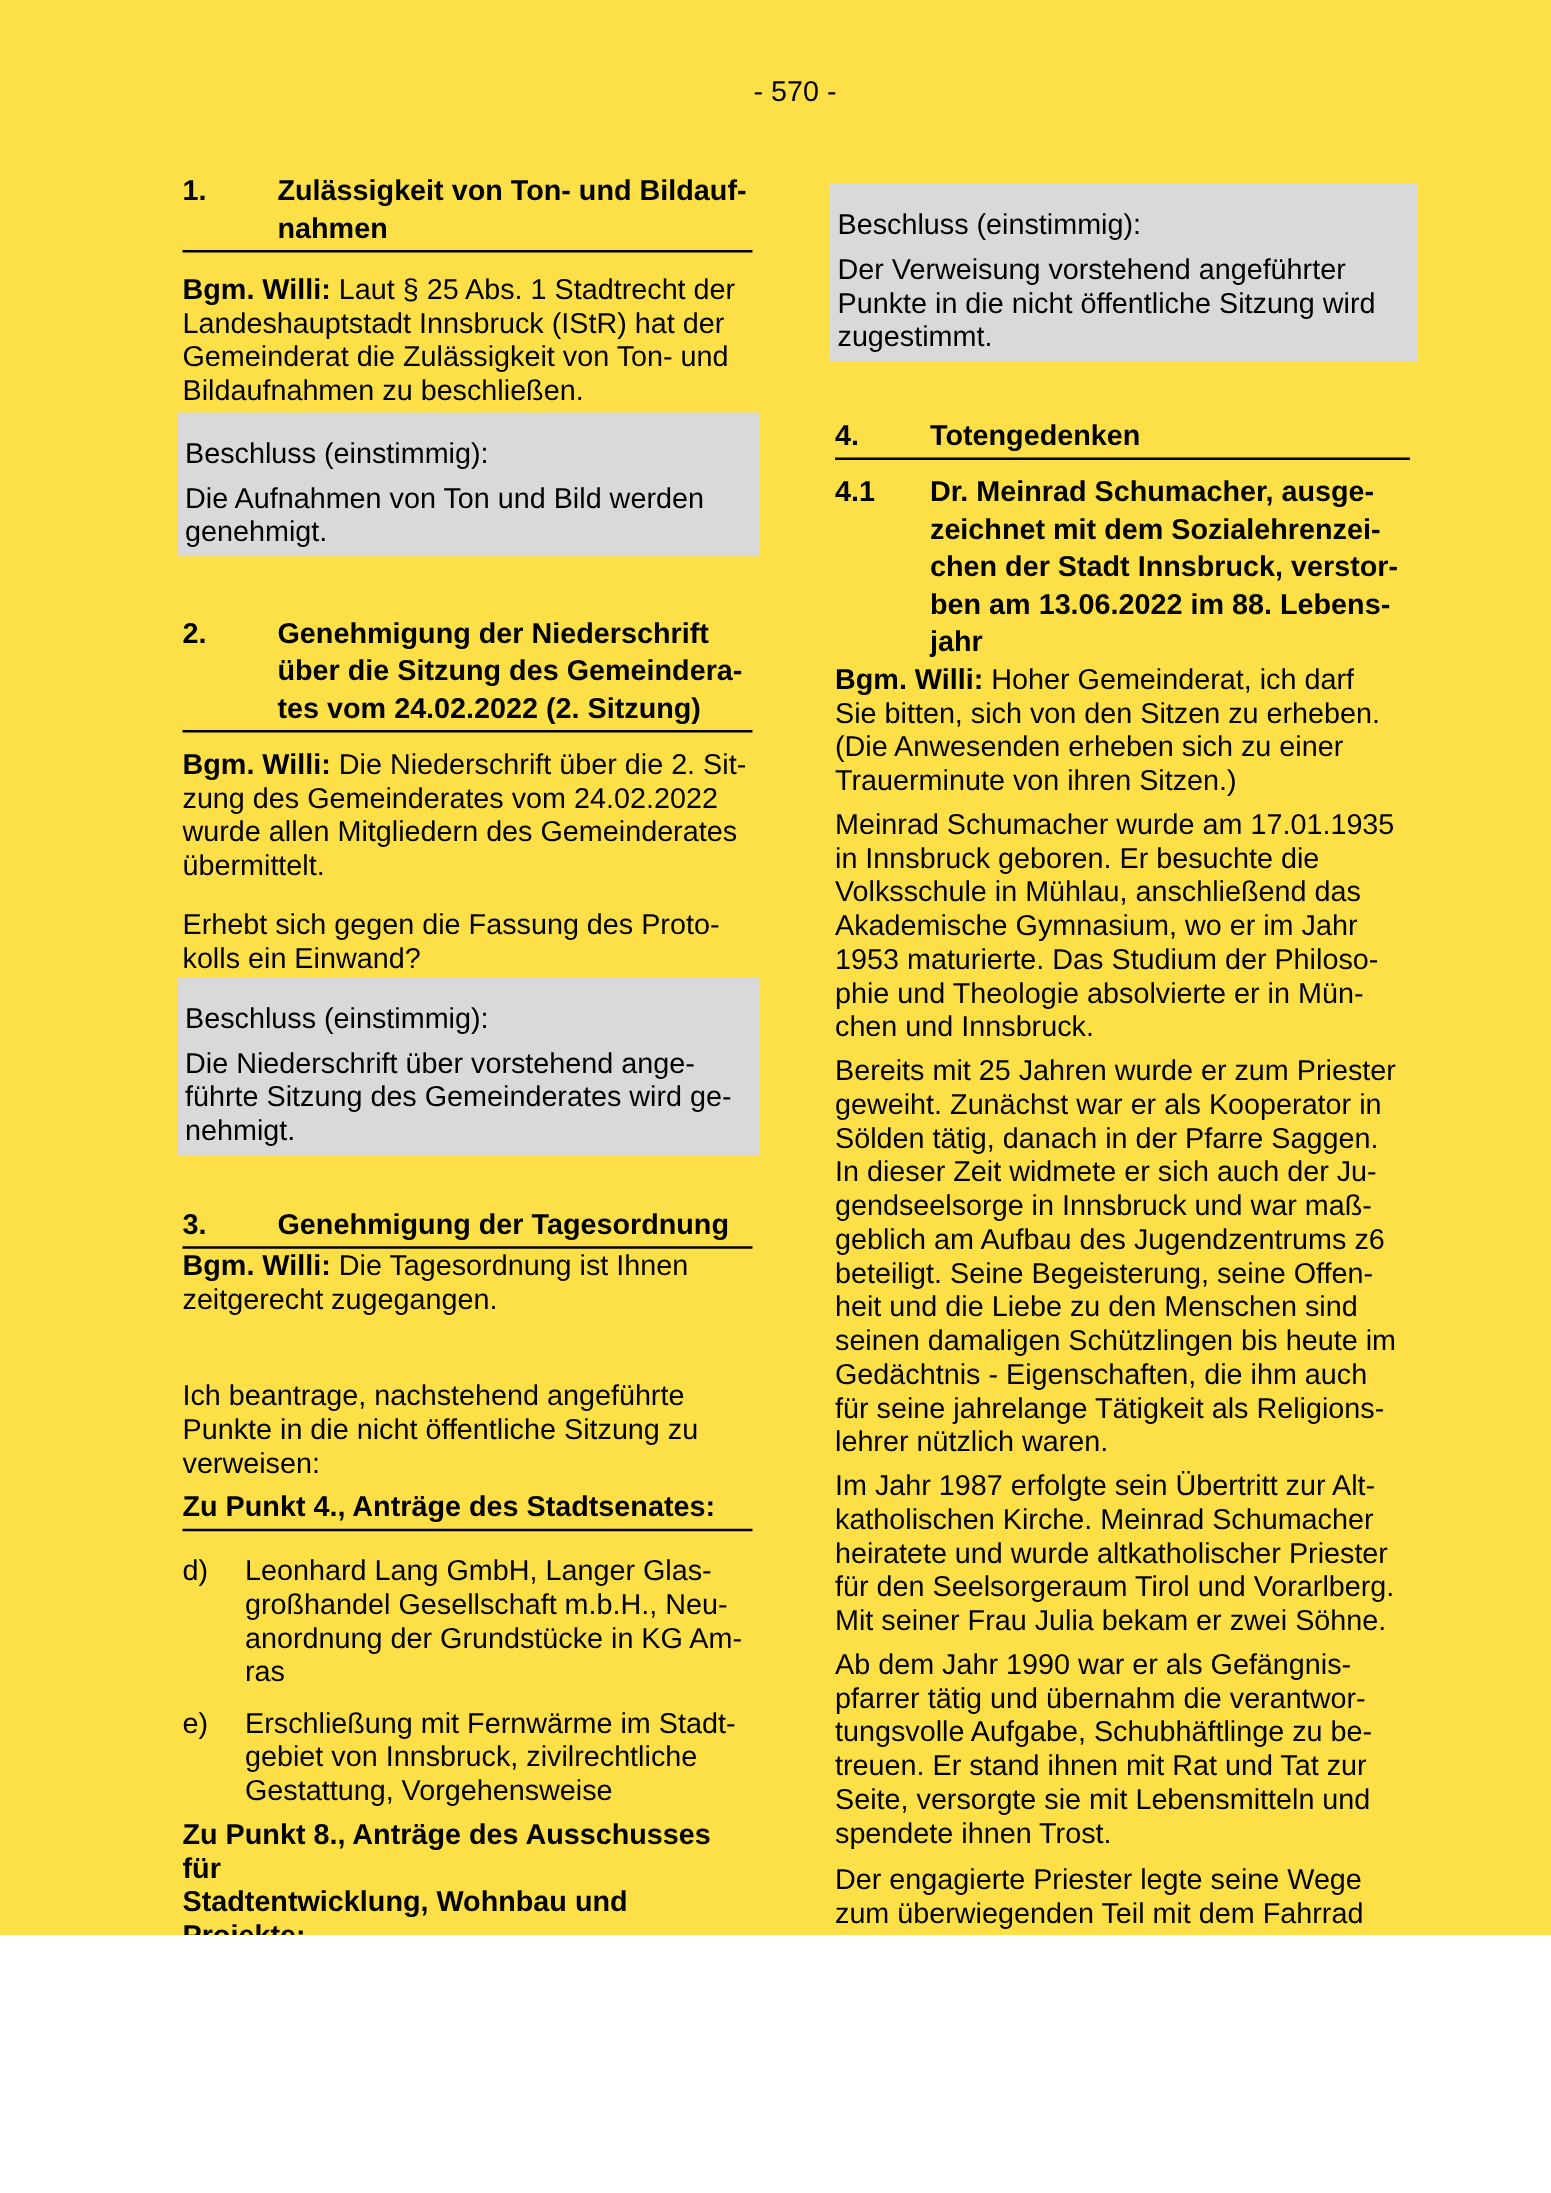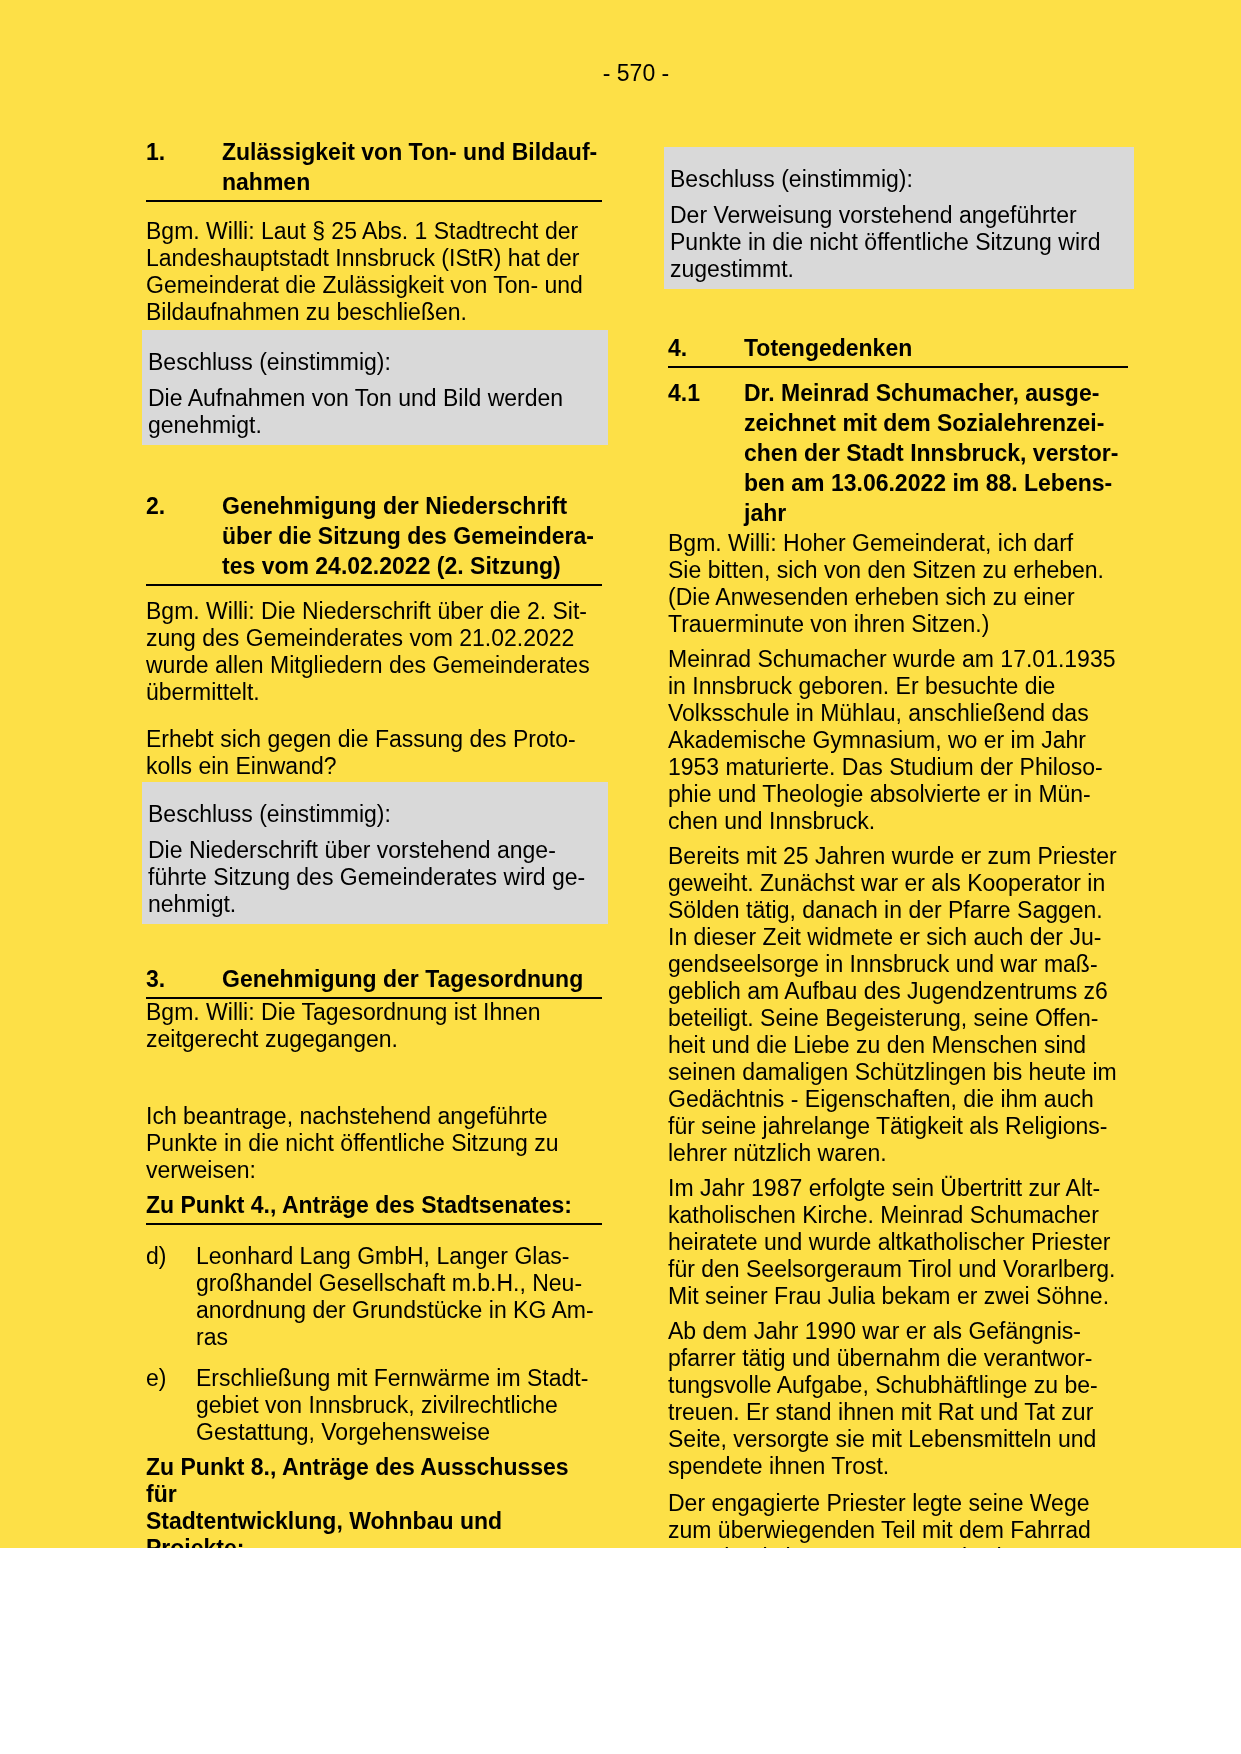--- a/index.html
+++ b/index.html
@@ -24,21 +24,21 @@
     font-weight:bold;line-height:30px;
   }
   .sec.underlined{border-bottom:2px solid #000;padding-bottom:3px;}
   p{margin:0;}
   .decision{
     background:#d9d9d9;
     padding:19px 8px 6px 6px;
     margin-left:-4px;margin-right:-6px;
   }
   .decision .label{margin-bottom:9px;}
-  .speaker{font-weight:normal;}
+  .speaker{font-weight:bold;}
   .sub{border-bottom:2px solid #000;padding-bottom:4px;font-weight:bold;}
   .itm{display:grid;grid-template-columns:50px 1fr;}
   .footer{
     position:absolute;left:146px;top:1654px;width:980px;
     border-top:2px solid #000;padding-top:9px;
     font-size:18px;line-height:24px;
   }
 </style>
 </head>
 <body>
@@ -67,21 +67,21 @@
     </div>
 
     <div class="sec underlined" style="margin-top:46px">
       <span class="t">2.</span>
       <span class="t">Genehmigung der Niederschrift
 über die Sitzung des Gemeindera-
 tes vom 24.02.2022 (2. Sitzung)</span>
     </div>
 
     <p style="margin-top:12px"><span class="speaker t">Bgm. Willi:</span><span class="t"> Die Niederschrift über die 2. Sit-
-zung des Gemeinderates vom 21.02.2022
+zung des Gemeinderates vom 24.02.2022
 wurde allen Mitgliedern des Gemeinderates
 übermittelt.</span></p>
 
     <p class="t" style="margin-top:20px">Erhebt sich gegen die Fassung des Proto-
 kolls ein Einwand?</p>
 
     <div class="decision" style="margin-top:2px">
       <p class="label t">Beschluss (einstimmig):</p>
       <p class="t">Die Niederschrift über vorstehend ange-
 führte Sitzung des Gemeinderates wird ge-

